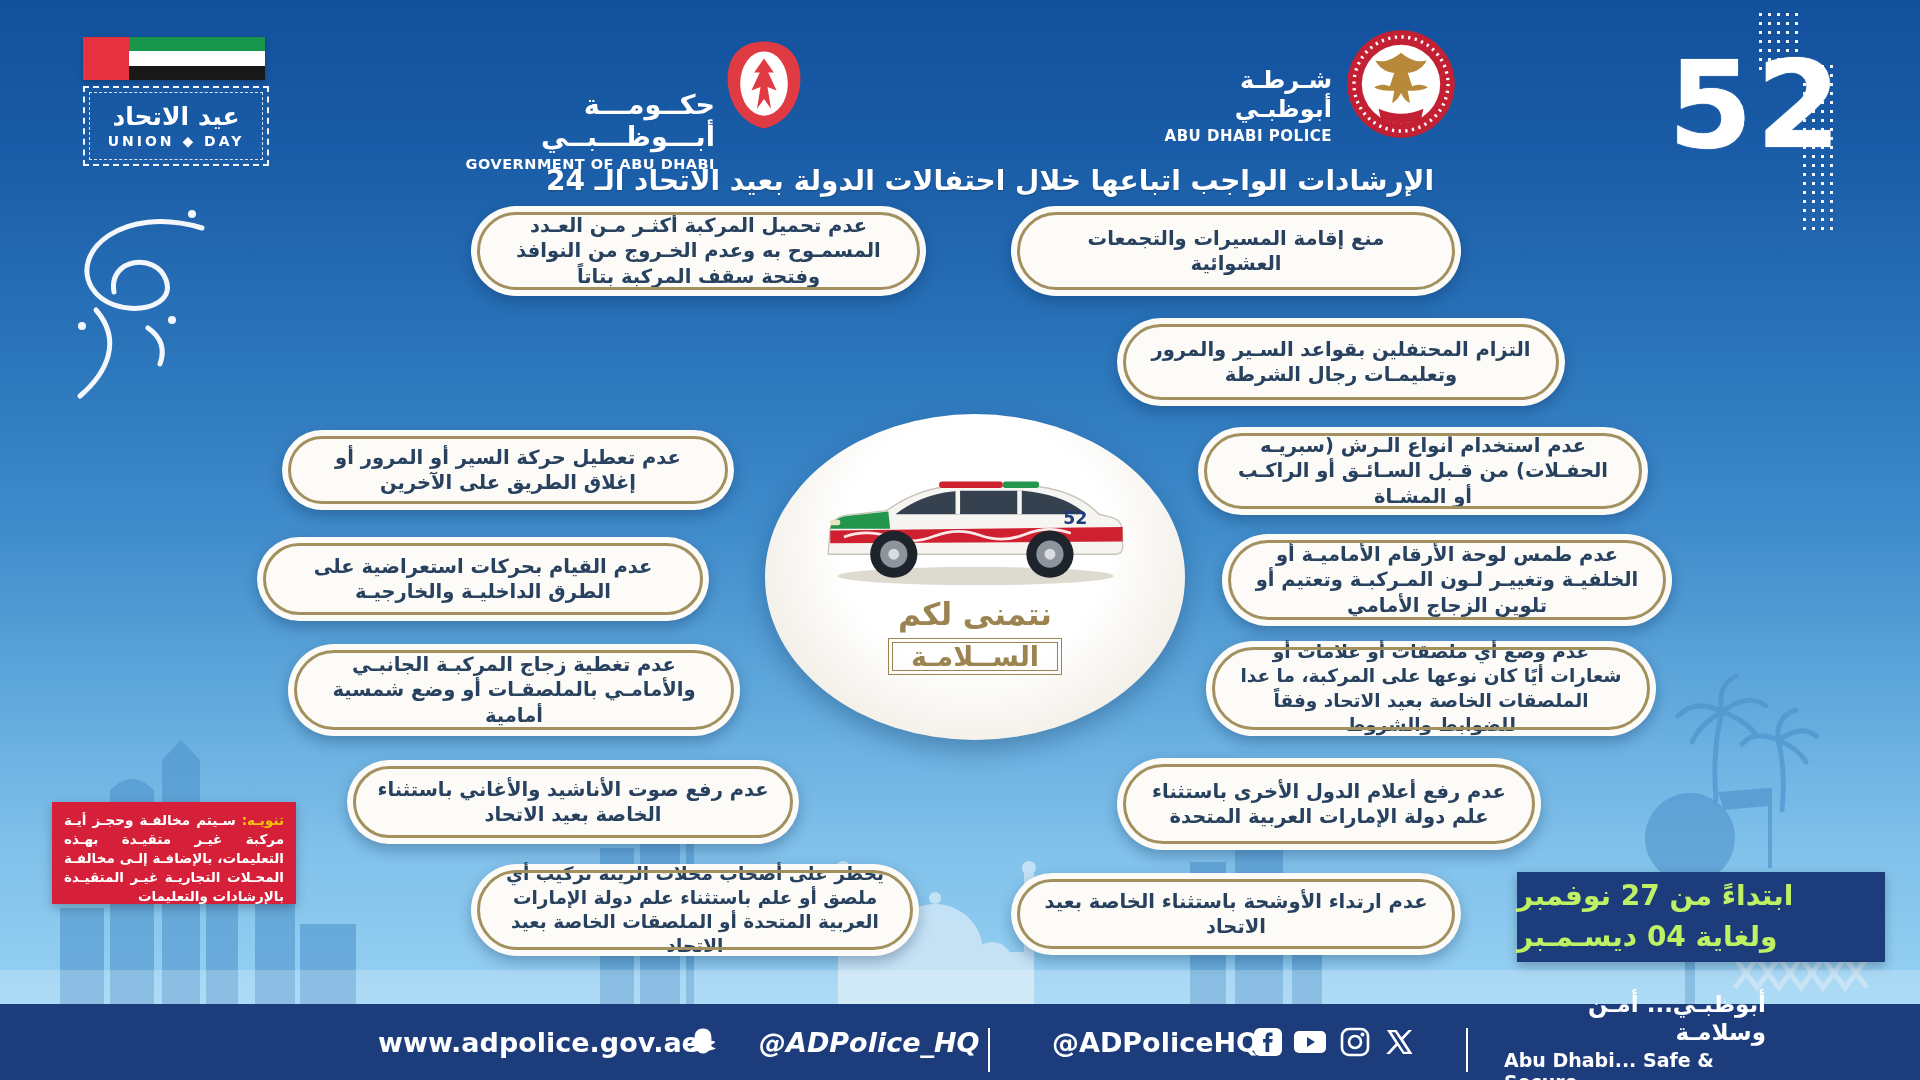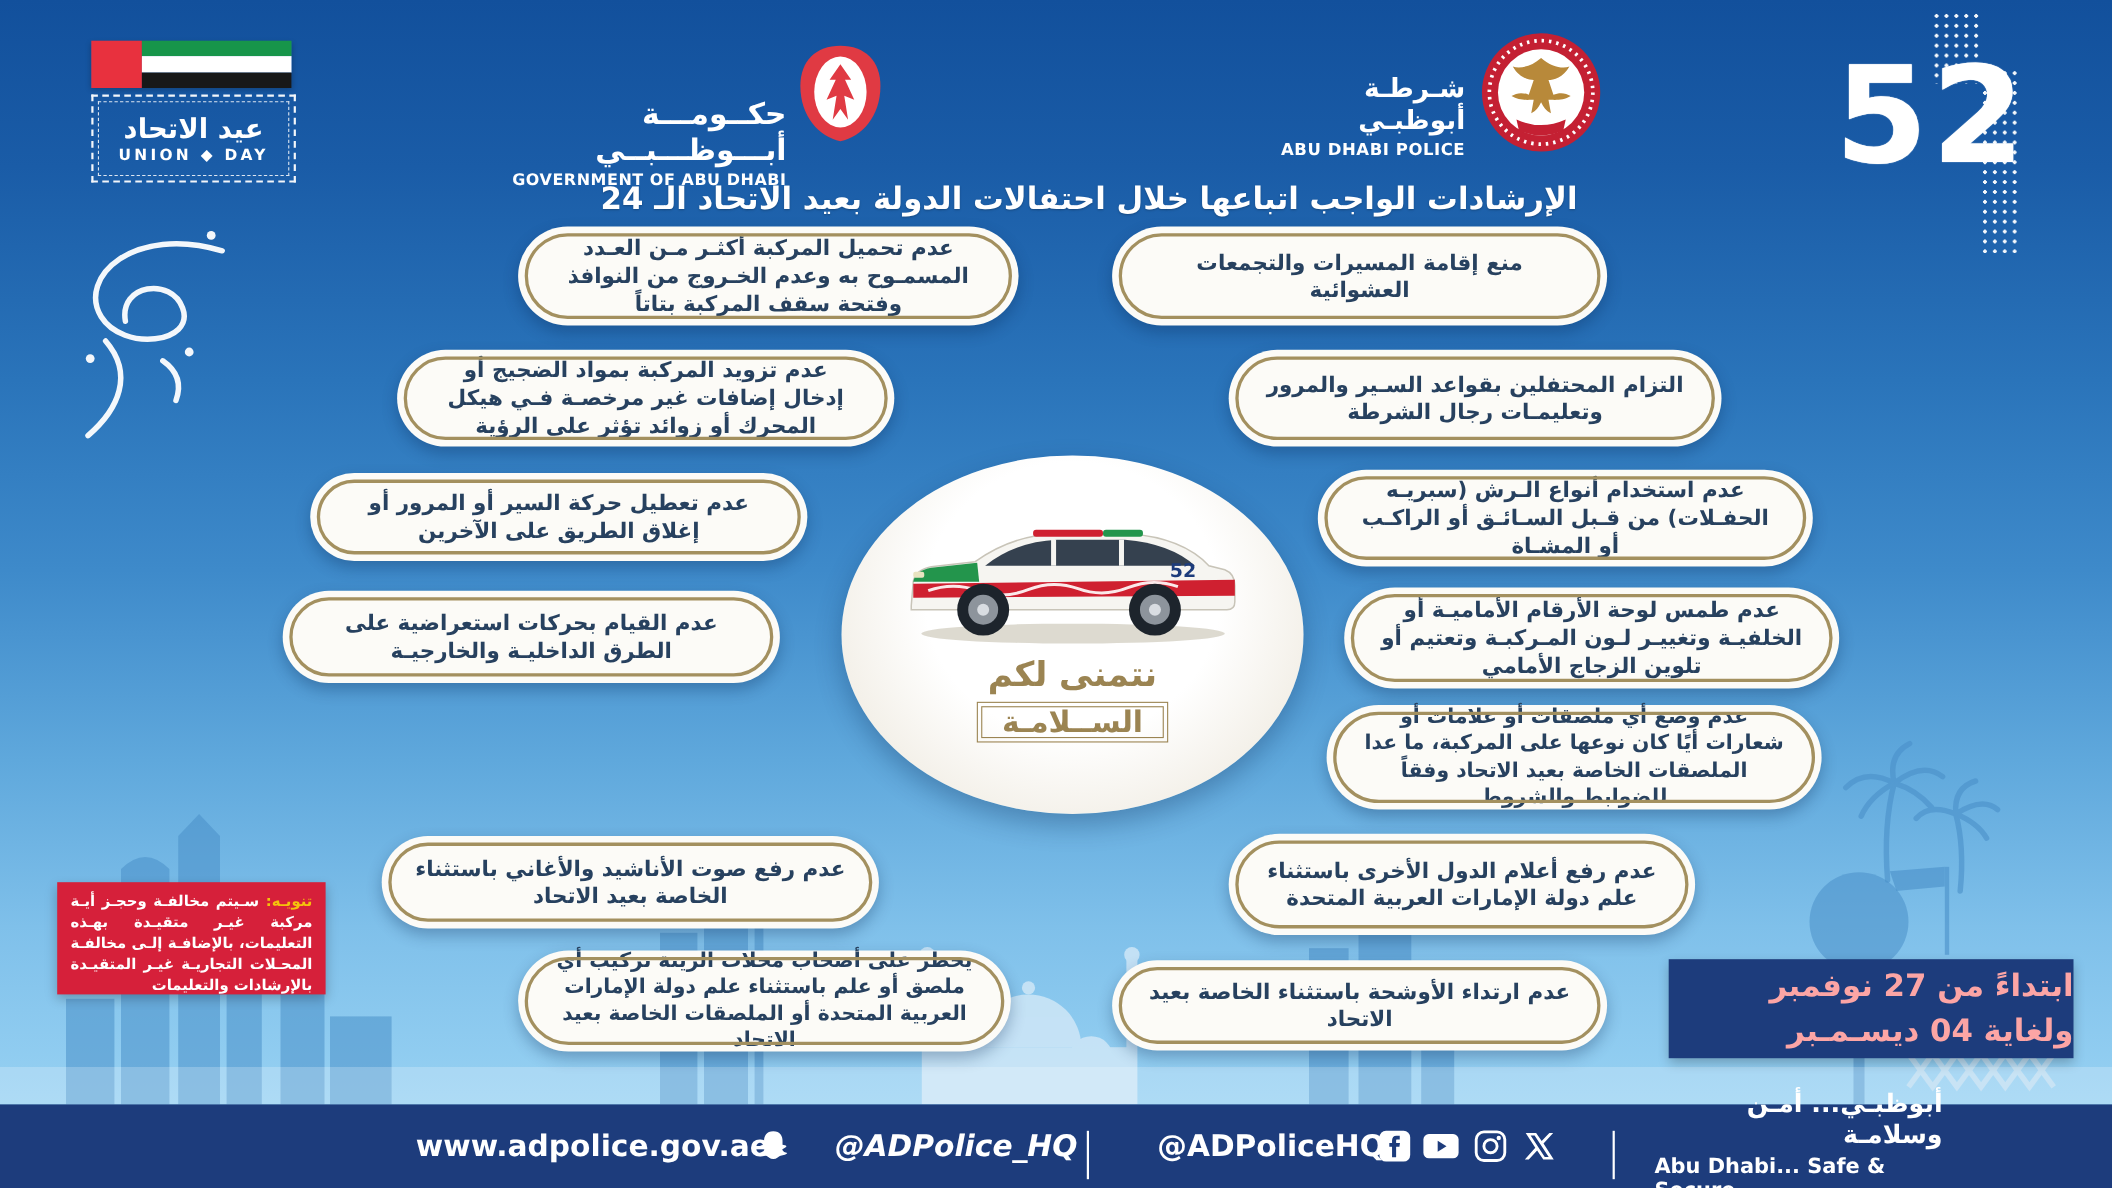--- a/index.html
+++ b/index.html
@@ -44,22 +44,22 @@
     box-shadow:0 10px 24px rgba(6,38,80,.30);display:flex;flex-direction:column;align-items:center;}
   .wish-top{color:#9b8452;font-size:31px;font-weight:bold;direction:rtl;margin-top:0;}
   .wish-box{margin-top:6px;border:1.5px solid #9b8452;position:relative;padding:2px 22px;}
   .wish-box::before{content:"";position:absolute;inset:3px;border:1.5px solid #9b8452;}
   .wish-box span{color:#9b8452;font-size:27px;font-weight:bold;direction:rtl;display:block;}
   
   .notice{position:absolute;left:52px;top:802px;width:244px;height:102px;background:#d6203a;color:#fff;
     box-sizing:border-box;padding:9px 12px;direction:rtl;text-align:justify;font-size:13.5px;font-weight:bold;
     line-height:1.4;box-shadow:0 4px 10px rgba(0,0,0,.25);}
   .notice .lbl{color:#f4c20d;}
-  .period{position:absolute;left:1517px;top:872px;width:368px;height:90px;background:#1d3c7c;color:#fca5a5;
-    display:flex;flex-direction:column;align-items:flex-start;justify-content:center;direction:rtl;
+  .period{position:absolute;left:1517px;top:872px;width:368px;height:90px;background:#1d3c7c;color:#bef264;
+    display:flex;flex-direction:column;align-items:flex-end;justify-content:center;direction:rtl;
     font-size:28px;font-weight:bold;line-height:1.45;box-shadow:0 4px 10px rgba(0,0,0,.25);}
   
   .footer{position:absolute;left:0;top:1004px;width:1920px;height:76px;background:#1d3c7c;color:#fff;}
   .footer .item{position:absolute;top:0;height:76px;display:flex;align-items:center;}
   .f-web{left:378px;font-size:27px;font-weight:bold;}
   .f-snap{left:686px;}
   .f-h1{left:759px;font-size:27px;font-weight:bold;font-style:italic;}
   .f-div1{left:988px;}
   .f-h2{left:1040px;font-size:27px;font-weight:bold;margin-left:12px;}
   .f-fb{left:1253px;} .f-yt{left:1293px;} .f-ig{left:1340px;} .f-x{left:1384px;}
@@ -170,23 +170,23 @@
     <path d="M30 72 Q50 81 70 72 L68 81 Q50 89 32 81 Z" fill="#c42033"></path>
   </svg>
 
   <div class="big52">52</div>
   <div class="dots dotsA"></div>
   <div class="dots dotsB"></div>
 
   <div class="page-title">الإرشادات الواجب اتباعها خلال احتفالات الدولة بعيد الاتحاد الـ 24</div>
 
   <div class="bubble" style="left:471px;top:206px;width:455px;height:90px;">عدم تحميل المركبة أكثـر مـن العـدد المسمـوح به وعدم الخـروج من النوافذ وفتحة سقف المركبة بتاتاً</div>
-  <div class="bubble" style="left:361px;top:318px;width:452px;height:88px;">عدم تزويد المركبة بمواد الضجيج أو إدخال إضافات غير مرخصـة فـي هيكل المحرك أو زوائد تؤثر على الرؤية</div>
   <div class="bubble" style="left:282px;top:430px;width:452px;height:80px;">عدم تعطيل حركة السير أو المرور أو إغلاق الطريق على الآخرين</div>
   <div class="bubble" style="left:257px;top:537px;width:452px;height:84px;">عدم القيام بحركات استعراضية على الطرق الداخليـة والخارجيـة</div>
+  <div class="bubble" style="left:288px;top:644px;width:452px;height:92px;">عدم تغطية زجاج المركبـة الجانبـي والأمامـي بالملصقـات أو وضع شمسية أمامية</div>
   <div class="bubble" style="left:347px;top:760px;width:452px;height:84px;">عدم رفع صوت الأناشيد والأغاني باستثناء الخاصة بعيد الاتحاد</div>
   <div class="bubble" style="left:471px;top:864px;width:448px;height:92px;font-size:18.5px;">يحظر على أصحاب محلات الزينة تركيب أي ملصق أو علم باستثناء علم دولة الإمارات العربية المتحدة أو الملصقات الخاصة بعيد الاتحاد</div>
 
   <div class="bubble" style="left:1011px;top:206px;width:450px;height:90px;">منع إقامة المسيرات والتجمعات العشوائية</div>
   <div class="bubble" style="left:1117px;top:318px;width:448px;height:88px;">التزام المحتفلين بقواعد السـير والمرور وتعليمـات رجال الشرطة</div>
   <div class="bubble" style="left:1198px;top:427px;width:450px;height:88px;">عدم استخدام أنواع الـرش (سبريـه الحفـلات) من قـبل السـائـق أو الراكـب أو المشـاة</div>
   <div class="bubble" style="left:1222px;top:534px;width:450px;height:92px;">عدم طمس لوحة الأرقام الأماميـة أو الخلفيـة وتغييـر لـون المـركبـة وتعتيم أو تلوين الزجاج الأمامي</div>
   <div class="bubble" style="left:1206px;top:641px;width:450px;height:95px;font-size:18.5px;">عدم وضع أي ملصقات أو علامات أو شعارات أيًا كان نوعها على المركبة، ما عدا الملصقات الخاصة بعيد الاتحاد وفقاً للضوابط والشروط</div>
   <div class="bubble" style="left:1117px;top:758px;width:424px;height:92px;">عدم رفع أعلام الدول الأخرى باستثناء علم دولة الإمارات العربية المتحدة</div>
   <div class="bubble" style="left:1011px;top:873px;width:450px;height:82px;">عدم ارتداء الأوشحة باستثناء الخاصة بعيد الاتحاد</div>

